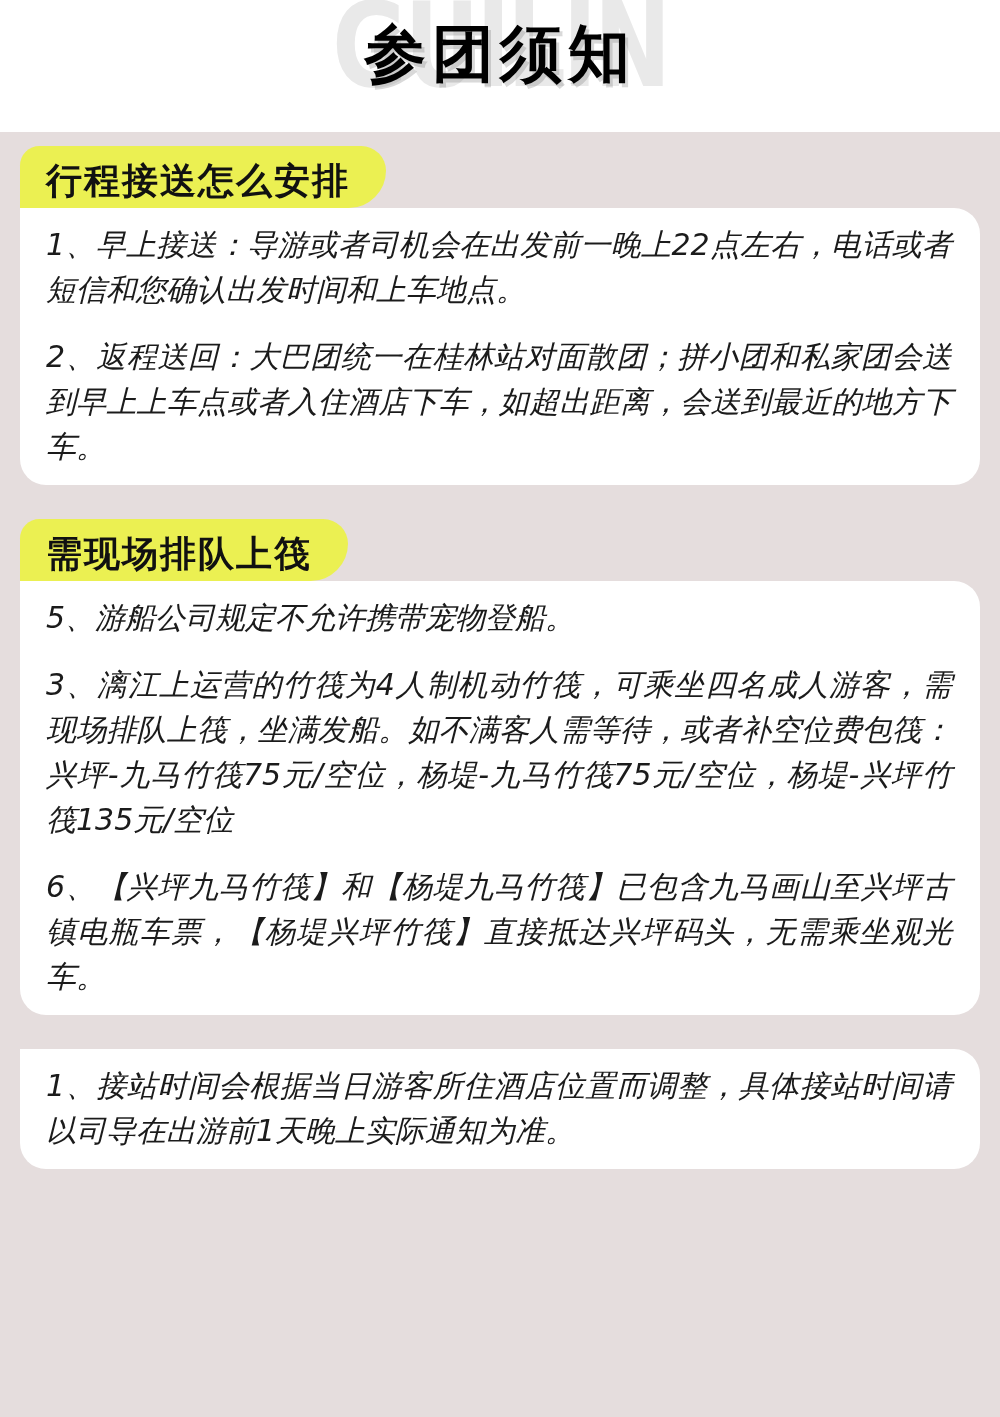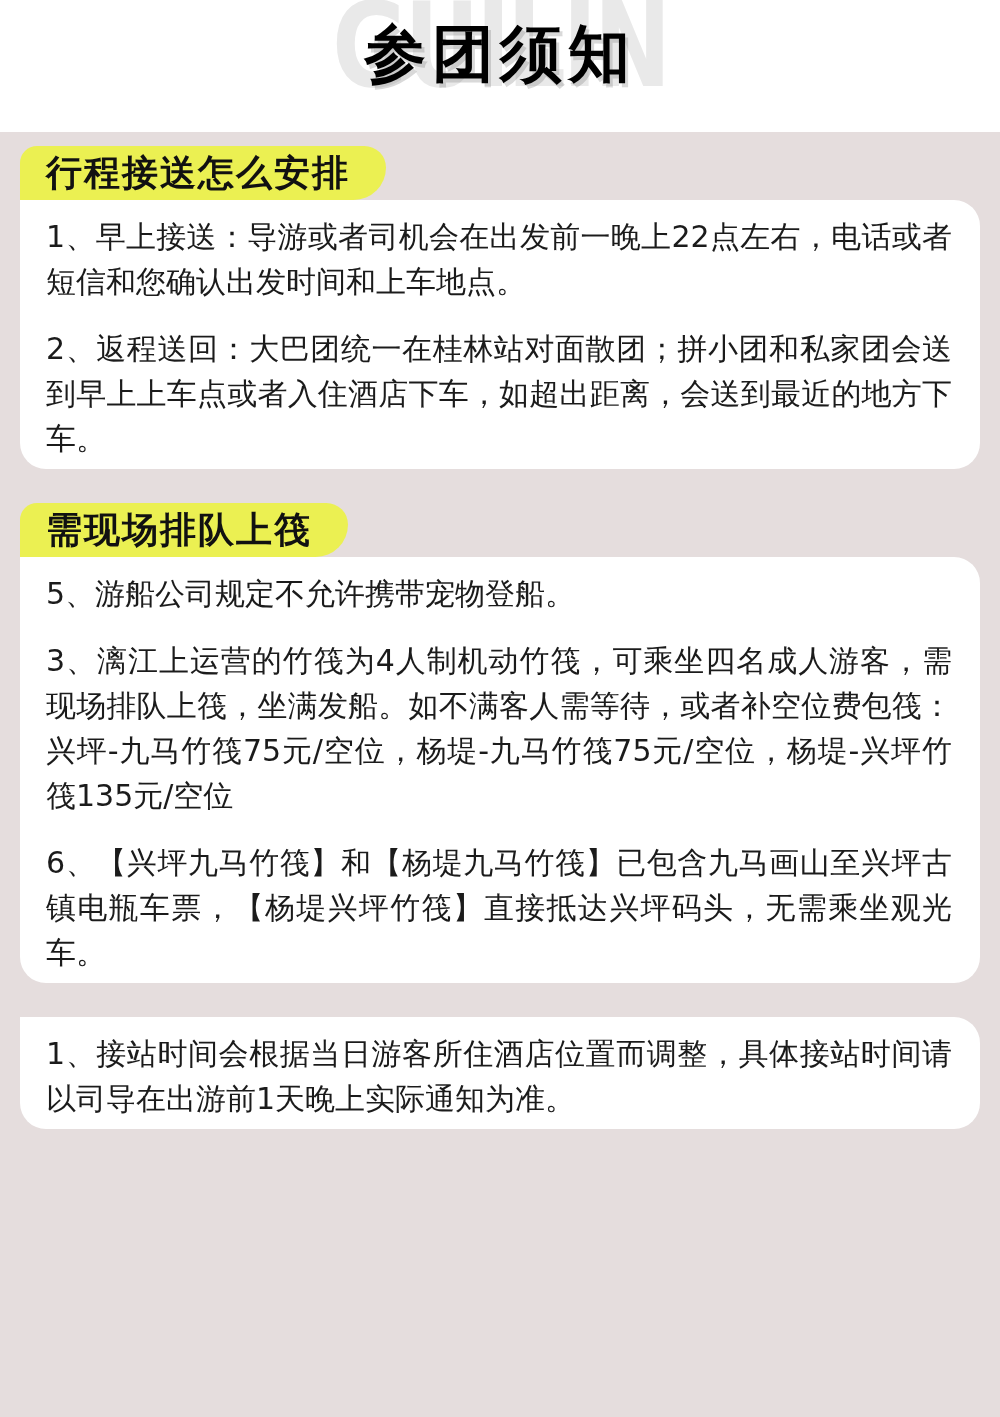--- a/index.html
+++ b/index.html
@@ -49,35 +49,36 @@
   .poster-body {
     padding: 14px 20px 0 20px;
   }
   .notice-section + .notice-section {
     margin-top: 34px;
   }
   .section-badge {
     display: inline-block;
     background: #ebf052;
     border-radius: 22px 28px 42px 0;
-    padding: 0 36px 0 26px;
+    padding: 8px 36px 0 26px;
     line-height: 54px;
     height: 54px;
     font-size: 36px;
     font-weight: 800;
     letter-spacing: 2px;
     color: #111111;
     position: relative;
     z-index: 1;
     vertical-align: bottom;
   }
   .section-card {
     background: #ffffff;
     border-radius: 0 26px 26px 26px;
-    padding: 14px 28px 8px 26px;
+    padding: 14px 28px 16px 26px;
+    font-style: italic;
   }
   .section-card p {
     margin: 0;
     font-size: 30px;
     line-height: 45px;
     font-weight: 400;
     color: #1b1b1b;
     text-align: justify;
   }
   .section-card p + p {

